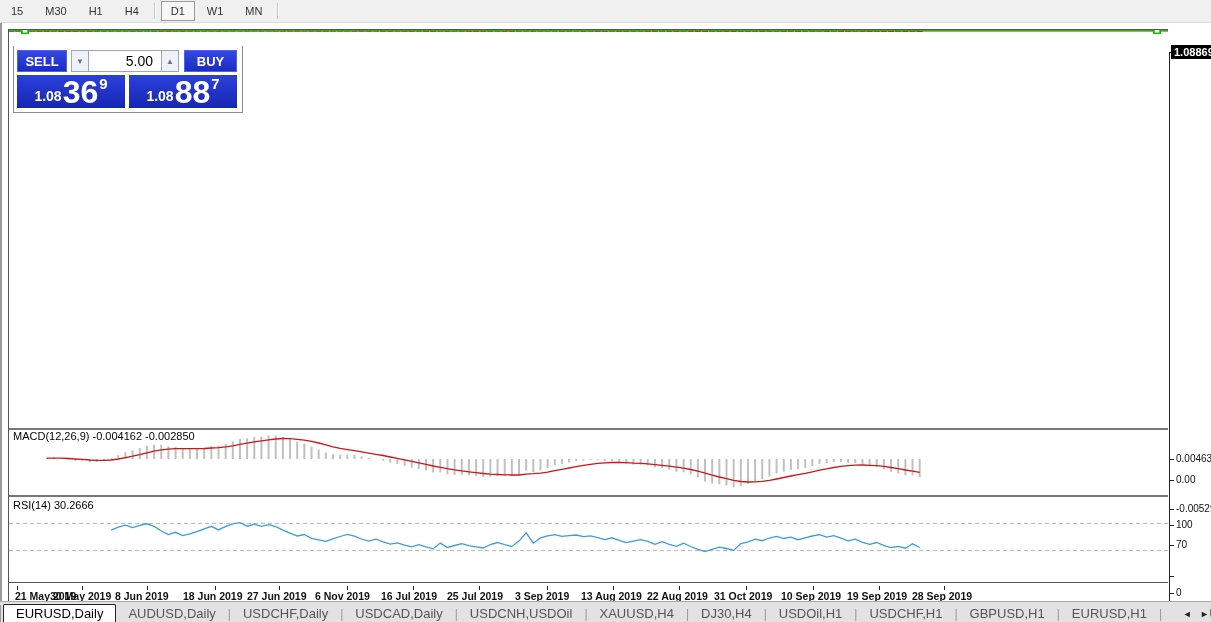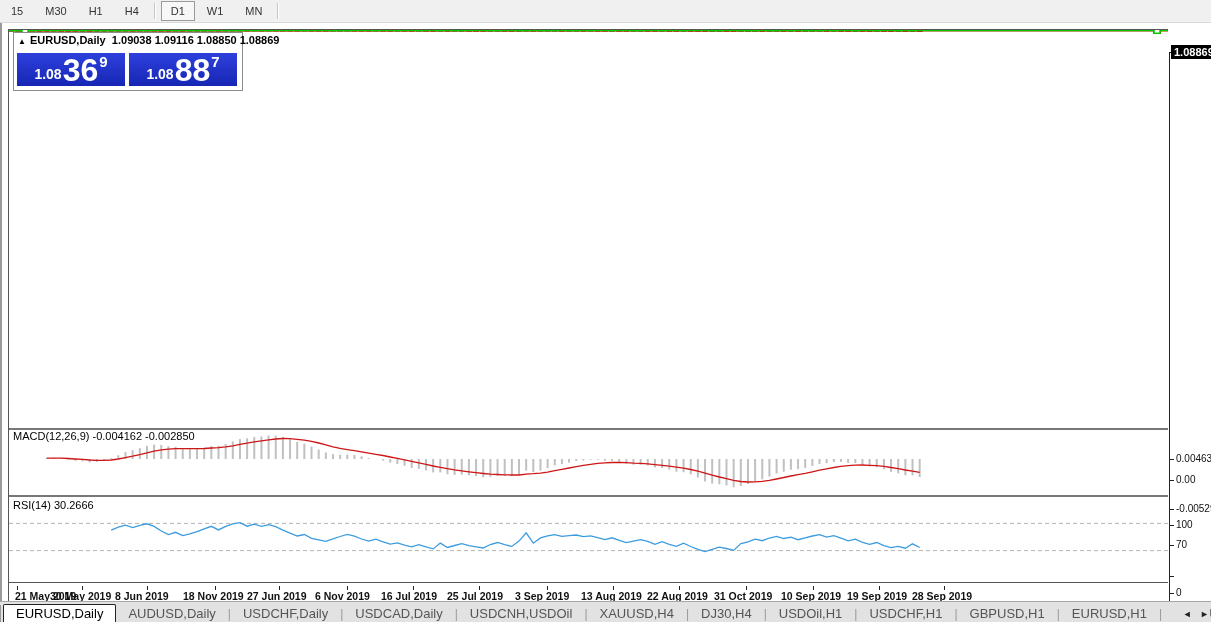--- a/index.html
+++ b/index.html
@@ -491,26 +491,31 @@
           <svg width="1159" height="85" viewBox="0 0 1159 85">
             <line x1="0" y1="26.400000000000002" x2="1159" y2="26.400000000000002" stroke="#b5b5b5" stroke-width="1" stroke-dasharray="4 3"></line>
             <line x1="0" y1="53.6" x2="1159" y2="53.6" stroke="#b5b5b5" stroke-width="1" stroke-dasharray="4 3"></line>
             <polyline points="102.17,33.2 109.325,30.2 116.48,28.1 123.635,30.6 130.79,28.4 137.945,26.8 145.1,29.4 152.255,34.0 159.41,37.5 166.565,35.3 173.72,38.6 180.875,36.9 188.03,34.7 195.185,31.8 202.34,29.3 209.495,32.9 216.65,29.3 223.805,26.9 230.96,25.7 238.115,29.2 245.27,27.2 252.425,29.3 259.58,27.6 266.735,29.7 273.89,33.1 281.045,36.2 288.2,39.0 295.355,37.5 302.51,41.3 309.665,42.8 316.82,44.3 323.975,41.8 331.13,39.5 338.285,37.4 345.44,39.2 352.595,42.0 359.75,44.1 366.90500000000003,42.2 374.06,44.8 381.21500000000003,47.2 388.37,45.8 395.52500000000003,48.2 402.68,49.9 409.83500000000004,47.7 416.99,49.9 424.14500000000004,51.9 431.3,46.1 438.45500000000004,50.5 445.61,48.5 452.76500000000004,46.6 459.92,48.7 467.075,49.9 474.23,51.0 481.385,47.5 488.54,45.5 495.695,47.7 502.85,49.4 510.005,44.1 517.16,35.8 524.315,46.2 531.47,40.9 538.625,38.9 545.78,37.6 552.9350000000001,39.4 560.09,38.7 567.245,38.0 574.4,39.6 581.5550000000001,38.8 588.71,40.6 595.865,42.7 603.02,40.8 610.1750000000001,43.3 617.33,45.7 624.485,44.1 631.64,42.6 638.7950000000001,44.3 645.95,47.4 653.105,44.7 660.26,47.3 667.4150000000001,49.4 674.57,46.1 681.725,49.5 688.88,52.3 696.035,54.5 703.19,52.3 710.345,50.1 717.5,51.5 724.655,53.4 731.8100000000001,46.6 738.965,44.8 746.12,42.2 753.275,43.7 760.4300000000001,41.0 767.585,39.4 774.74,41.5 781.895,40.1 789.0500000000001,42.7 796.205,40.8 803.36,39.0 810.515,37.7 817.6700000000001,40.1 824.825,38.7 831.98,41.1 839.135,43.9 846.2900000000001,42.2 853.445,45.3 860.6,47.3 867.755,45.5 874.9100000000001,48.7 882.065,50.7 889.22,49.4 896.375,51.2 903.5300000000001,46.8 910.6850000000001,50.5" fill="none" stroke="#3d9ce0" stroke-width="1.3"></polyline>
           </svg>
         </div>
 
       <div class="ind-label" style="left:4px;top:401px;">MACD(12,26,9) -0.004162 -0.002850</div>
       <div class="ind-label" style="left:4px;top:470px;">RSI(14) 30.2666</div>
 
-      <div id="titlebox">
-        <span class="tri">▲</span><span>EURUSD,Daily</span>&nbsp;
-        <span>1.09038 1.09116 1.08850 1.08869</span>
-      </div>
 
       <div id="tradepanel">
+        <div class="trow">
+          <div id="sell-btn" class="bluebtn">SELL</div>
+          <div id="vol-wrap">
+            <div class="spin">▼</div>
+            <div id="vol-box">5.00</div>
+            <div class="spin">▲</div>
+          </div>
+          <div id="buy-btn" class="bluebtn">BUY</div>
+        </div>
         <div class="prow">
           <div class="pricebox">
             <span class="pb-small">1.08</span>
             <span class="pb-big">36</span>
             <span class="pb-sup">9</span>
           </div>
           <div class="pricebox">
             <span class="pb-small">1.08</span>
             <span class="pb-big">88</span>
             <span class="pb-sup">7</span>
@@ -519,21 +524,21 @@
       </div>
 
       <div id="date-axis">
           <div class="dtick" style="left: 2px;"></div>
           <div class="dlabel" style="left: 0px;">21 May 2019</div>
           <div class="dtick" style="left: 67px;"></div>
           <div class="dlabel" style="left: 35px;">30 May 2019</div>
           <div class="dtick" style="left: 132px;"></div>
           <div class="dlabel" style="left: 100px;">8 Jun 2019</div>
           <div class="dtick" style="left: 200px;"></div>
-          <div class="dlabel" style="left: 168px;">18 Nov 2019</div>
+          <div class="dlabel" style="left: 168px;">18 Jun 2019</div>
           <div class="dtick" style="left: 264px;"></div>
           <div class="dlabel" style="left: 232px;">27 Jun 2019</div>
           <div class="dtick" style="left: 332px;"></div>
           <div class="dlabel" style="left: 300px;">6 Nov 2019</div>
           <div class="dtick" style="left: 398px;"></div>
           <div class="dlabel" style="left: 366px;">16 Jul 2019</div>
           <div class="dtick" style="left: 464px;"></div>
           <div class="dlabel" style="left: 432px;">25 Jul 2019</div>
           <div class="dtick" style="left: 532px;"></div>
           <div class="dlabel" style="left: 500px;">3 Sep 2019</div>

